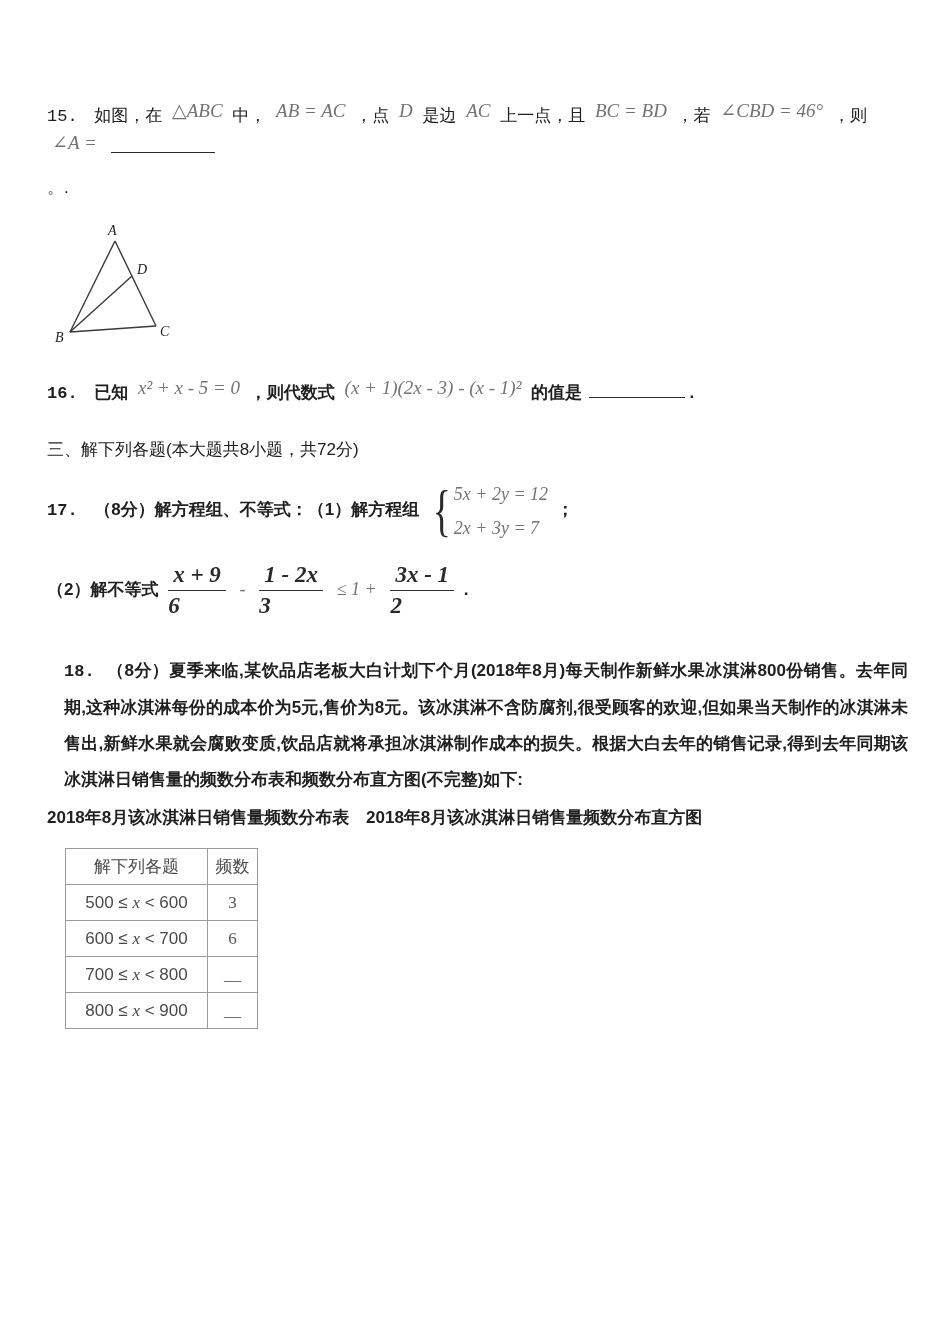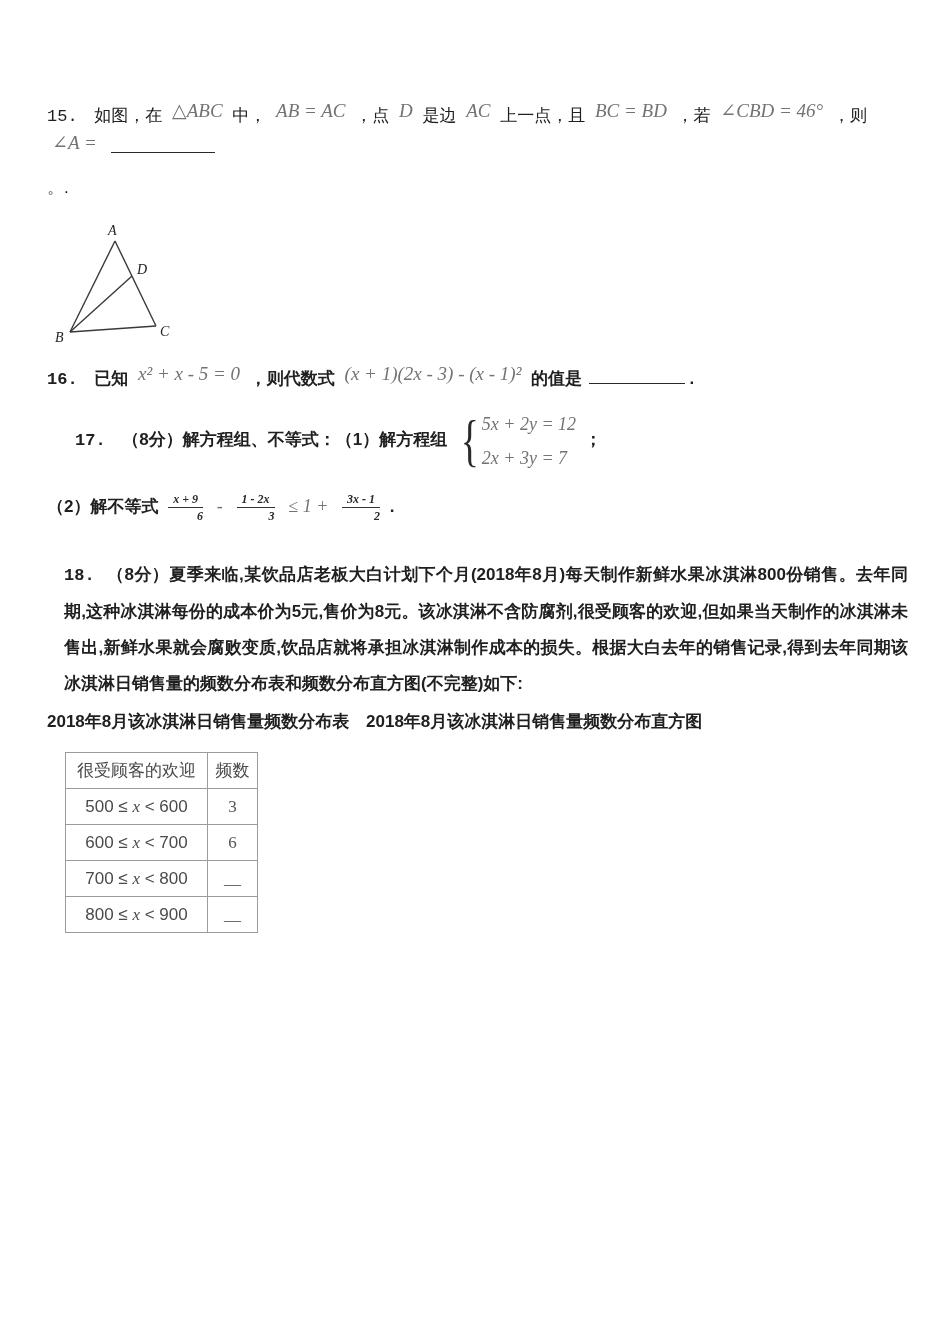--- a/index.html
+++ b/index.html
@@ -35,41 +35,41 @@
     height: 1.05em;
     vertical-align: baseline;
   }
   .blank-q15 { width: 104px; margin-left: 4px; }
   .blank-q16 { width: 96px; margin-left: 2px; }
 
   .q15-tail { margin-top: 10px; }
 
   .figure { margin: 16px 0 0 6px; }
 
-  .q16 { margin-top: 8px; }
+  .q16 { margin-top: 22px; }
 
   .section-title { margin-top: 26px; }
 
-  .q17-row1 { margin-top: 14px; margin-left: 28px; }
+  .q17-row1 { margin-top: 14px; }
   .q17-row2 { margin-top: 18px; }
 
   .system { display: inline-flex; align-items: center; vertical-align: middle; margin: 0 4px; }
   .brace {
     font-family: "Liberation Serif", "DejaVu Serif", serif;
     font-size: 58px; font-weight: 300; color: #2a2a2a;
     display: inline-block; transform: scaleX(0.65); line-height: 1;
     margin-right: -2px;
   }
   .eqs { display: inline-flex; flex-direction: column; gap: 4px; }
   .eqs .math { font-size: 18px; margin: 0; }
 
   .frac {
-    display: inline-block; text-align: right; vertical-align: middle;
+    display: inline-block; text-align: left; vertical-align: middle;
     font-family: "Liberation Serif", "DejaVu Serif", serif;
-    font-style: italic; font-size: 12px; color: #2a2a2a;
+    font-style: italic; font-size: 23px; color: #2a2a2a;
     line-height: 1.2; margin: 0 5px;
   }
   .frac .num { display: block; border-bottom: 1.4px solid #333; padding: 0 5px 1px; }
   .frac .den { display: block; padding-top: 1px; }
   .op { font-size: 18px; margin: 0 4px; font-style: normal; }
   .op-ital { font-style: italic; }
 
   .q18 { margin-top: 34px; margin-left: 17px; }
   .para { font-size: 17px; line-height: 36px; text-align: justify; }
   .captions { margin-top: 4px; font-size: 17px; line-height: 32px; }
@@ -145,20 +145,23 @@
     <span class="qnum">16.</span>
     <span>已知</span>
     <span class="math raised">x² + x - 5 = 0</span>
     <span>，则代数式</span>
     <span class="math raised">(x + 1)(2x - 3) - (x - 1)²</span>
     <span>的值是</span>
     <span class="blank blank-q16"></span>
     <span>.</span>
   </div>
 
+  <div class="line section-title">
+    <span>三、解下列各题(本大题共8小题，共72分)</span>
+  </div>
 
   <div class="line q17-row1 bold">
     <span class="qnum">17.</span>
     <span>（8分）解方程组、不等式：（1）解方程组</span>
     <span class="system">
       <span class="brace">{</span>
       <span class="eqs">
         <span class="math">5x + 2y = 12</span>
         <span class="math">2x + 3y = 7</span>
       </span>
@@ -190,21 +193,21 @@
   </div>
 
   <div class="captions bold">
     <span>2018年8月该冰淇淋日销售量频数分布表</span>
     <span class="caption-hist">2018年8月该冰淇淋日销售量频数分布直方图</span>
   </div>
 
   <table class="freq-table">
     <tbody>
         <tr>
-      <th class="col-group">很受顾客的欢迎</th>
+      <th class="col-group">解下列各题</th>
       <th class="col-freq">频数</th>
     </tr>
     <tr>
       <td class="col-group"><span class="grp-num">500 ≤ </span><span class="grp-var">x</span><span class="grp-num"> &lt; 600</span></td>
       <td class="col-freq freq-val">3</td>
     </tr>
     <tr>
       <td class="col-group"><span class="grp-num">600 ≤ </span><span class="grp-var">x</span><span class="grp-num"> &lt; 700</span></td>
       <td class="col-freq freq-val">6</td>
     </tr>

